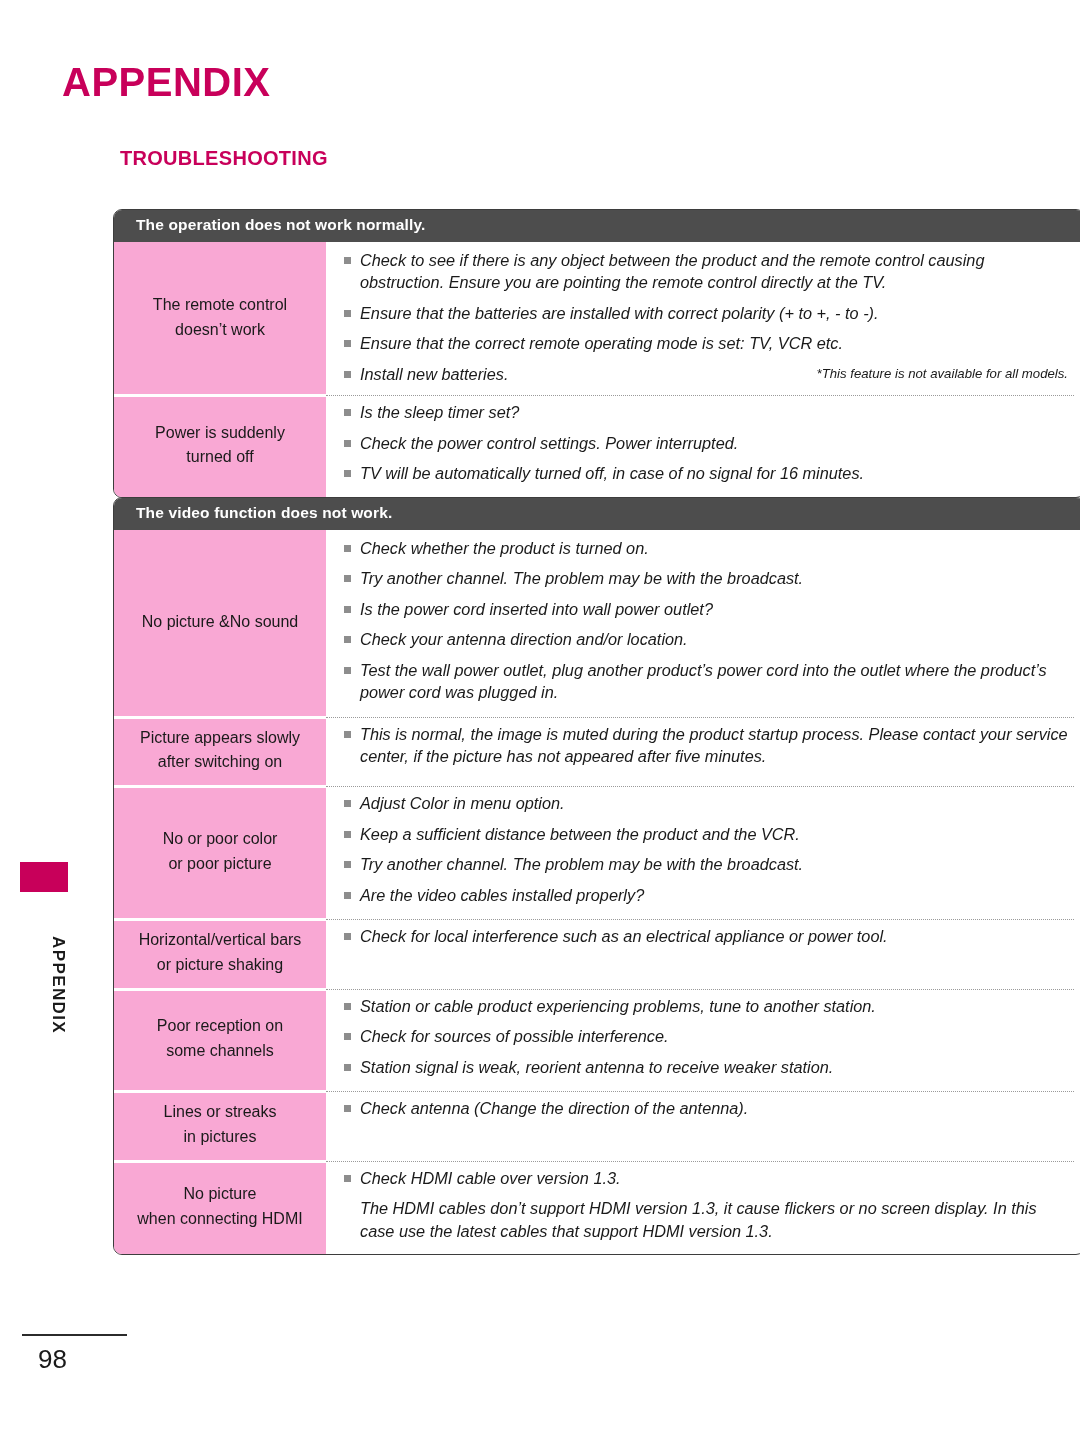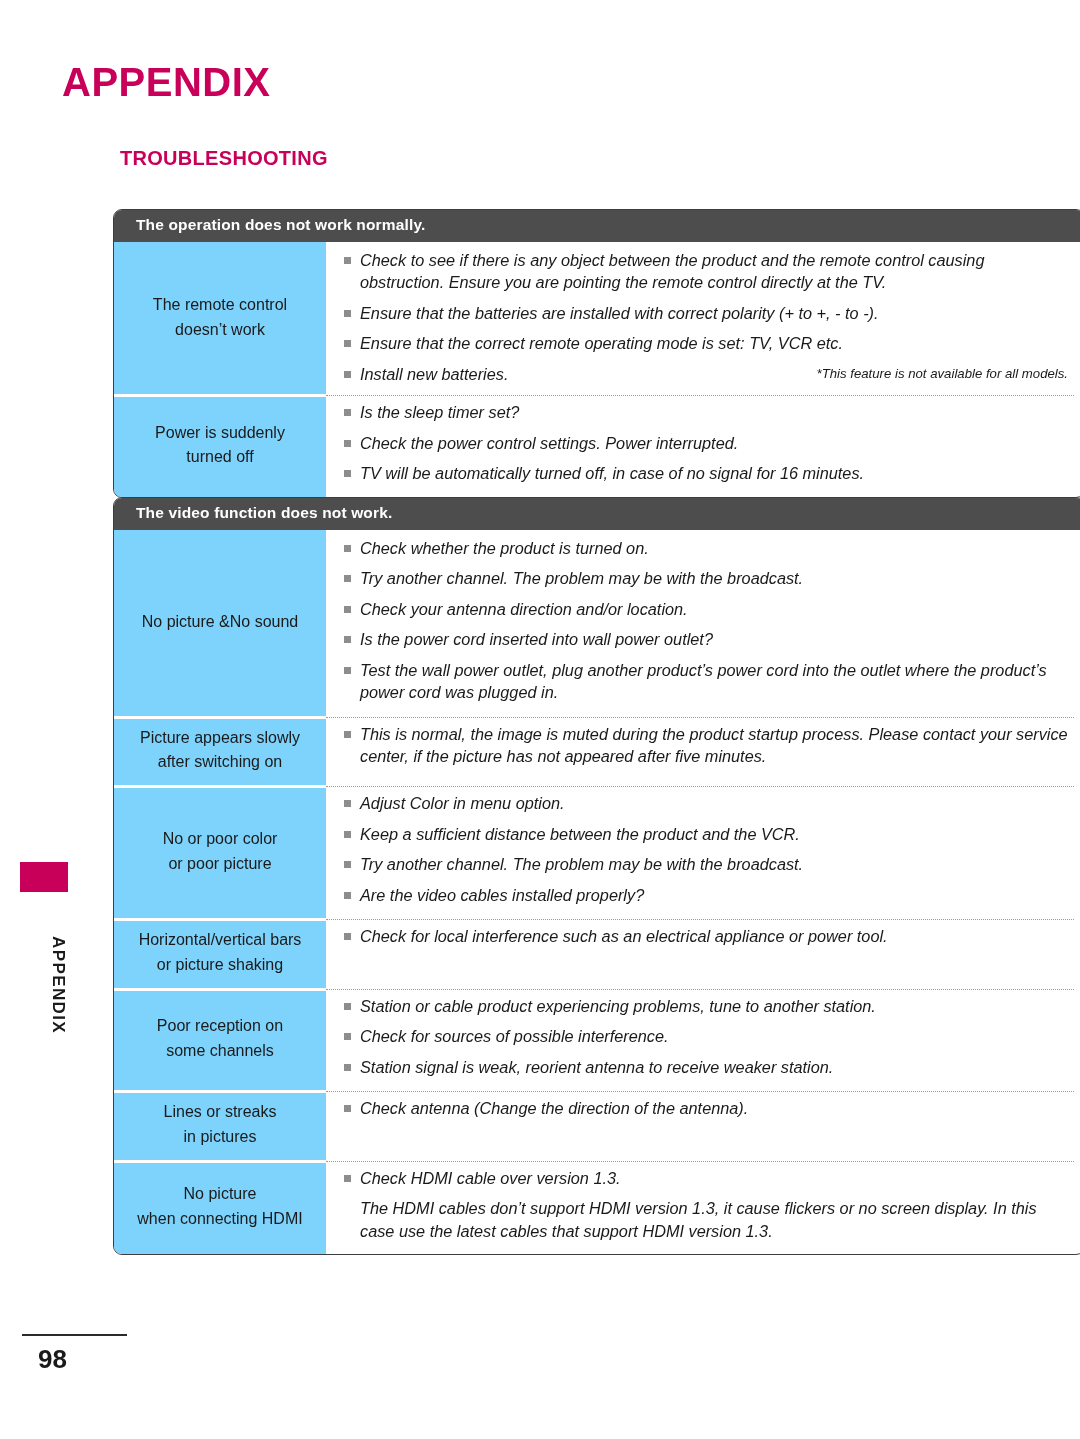--- a/index.html
+++ b/index.html
@@ -71,21 +71,21 @@
     top: 1334px;
     width: 105px;
     height: 2px;
     background: #2b2b2b;
   }
   .page-number {
     position: absolute;
     left: 38px;
     top: 1346px;
     font-size: 26px;
-    font-weight: bold;
+    font-weight: normal;
     color: #1a1a1a;
     line-height: 1;
   }
 
   
   .tbl {
     position: absolute;
     left: 113px;
     width: 972px;
     border: 1.5px solid #3d3d3d;
@@ -126,21 +126,21 @@
     position: absolute;
     left: 0; right: 10px; top: 1px;
     height: 0;
     border-top: 1.5px dotted #9a9a9a;
   }
 
   .tcell-label {
     position: relative;
     width: 212px;
     flex: 0 0 212px;
-    background: #7dd3fc;
+    background: #f9a8d4;
     display: flex;
     align-items: center;
     justify-content: center;
     text-align: center;
     font-size: 16px;
     line-height: 1.55;
     color: #1a1a1a;
     padding: 10px 6px;
     box-sizing: border-box;
   }
@@ -226,22 +226,22 @@
 
 <div class="tbl" id="table-video">
   <div class="tbl-header">The video function does not work.</div>
   <div class="tbl-body">
       <div class="trow">
         <div class="tcell-label">No picture &amp;No sound</div>
         <div class="tcell-body">
           <ul class="bullets">
             <li>Check whether the product is turned on.</li>
             <li>Try another channel. The problem may be with the broadcast.</li>
+            <li>Is the power cord inserted into wall power outlet?</li>
             <li>Check your antenna direction and/or location.</li>
-            <li>Is the power cord inserted into wall power outlet?</li>
             <li>Test the wall power outlet, plug another product’s power cord into the outlet where the product’s power cord was plugged in.</li>
           </ul>
         </div>
       </div>
       <div class="trow">
         <div class="tcell-label">Picture appears slowly<br>after switching on</div>
         <div class="tcell-body">
           <ul class="bullets">
             <li>This is normal, the image is muted during the product startup process. Please contact your service center, if the picture has not appeared after five minutes.</li>
           </ul>

